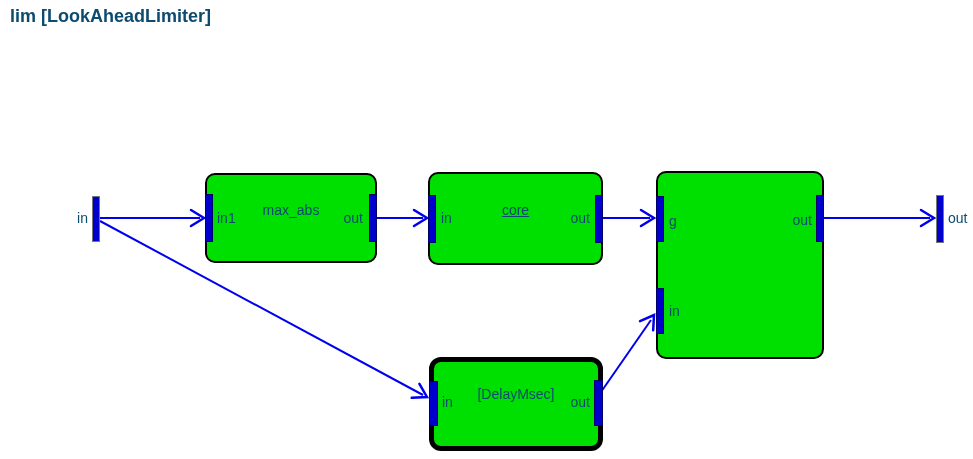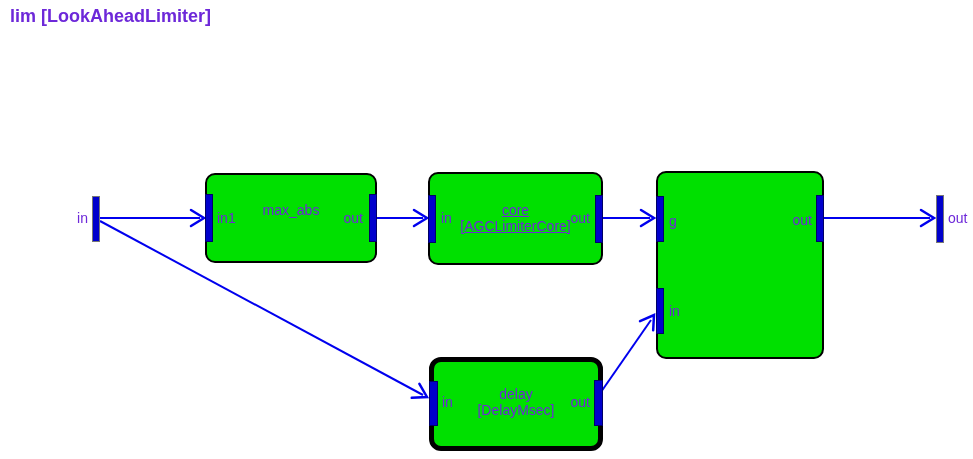--- a/index.html
+++ b/index.html
@@ -1,18 +1,18 @@
 <!DOCTYPE html>
 <html style="--block-fill: #00E000; --port-fill: #0000CC; --wire: #0000EE; --text: #000000; --background: #FFFFFF;"><head>
 <meta charset="utf-8">
 <style>
   html, body { margin:0; padding:0; background:#ffffff; }
   .canvas {
     position:relative; width:973px; height:459px; background:#ffffff;
-    font-family:"Liberation Sans", sans-serif; color:#6d28d9; overflow:hidden;
+    font-family:"Liberation Sans", sans-serif; color:#0c4a6e; overflow:hidden;
   }
   .title {
     position:absolute; left:10px; top:6px;
     font-size:18px; font-weight:bold; white-space:nowrap;
   }
   .block {
     position:absolute; box-sizing:border-box;
     background:var(--block-fill,#00E000);
     border:2px solid #000; border-radius:10px;padding-left:18px;
   }
@@ -88,39 +88,37 @@
     </div>
     <div class="portlabel" style="right:12px; top:35px;">out</div>
     <div class="portbar" style="right:-2px; top:19px; height:48px;"></div>
   </div>
 
   <div class="block" style="left:428px; top:172px; width:175px; height:93px;">
     <div class="portbar" style="left:-2px; top:21px; height:48px;"></div>
     <div class="portlabel" style="left:11px; top:36px;">in</div>
     <div class="blocktext" style="top:28px;text-decoration:underline;">
       <div>core</div>
-      <div>[AGCLimiterCore]</div>
     </div>
     <div class="portlabel" style="right:11px; top:36px;">out</div>
     <div class="portbar" style="right:-2px; top:21px; height:48px;"></div>
   </div>
 
   <div class="block" style="left:656px; top:171px; width:168px; height:188px;">
     <div class="portbar" style="left:-2px; top:23px; height:46px;"></div>
     <div class="portlabel" style="left:11px; top:40px;">g</div>
     <div class="portlabel" style="right:10px; top:39px;">out</div>
     <div class="portbar" style="right:-2px; top:22px; height:47px;"></div>
     <div class="portbar" style="left:-2px; top:115px; height:46px;"></div>
     <div class="portlabel" style="left:11px; top:130px;">in</div>
   </div>
 
   <div class="block selected" style="left:429px; top:357px; width:174px; height:94px;">
     <div class="portbar" style="left:-5px; top:19px; height:45px; width:9px;"></div>
     <div class="portlabel" style="left:8px; top:32px;">in</div>
     <div class="blocktext" style="top:24px;">
-      <div>delay</div>
       <div>[DelayMsec]</div>
     </div>
     <div class="portlabel" style="right:8px; top:32px;">out</div>
     <div class="portbar" style="right:-5px; top:18px; height:46px; width:9px;"></div>
   </div>
 
 </div>
 
 </body></html>

